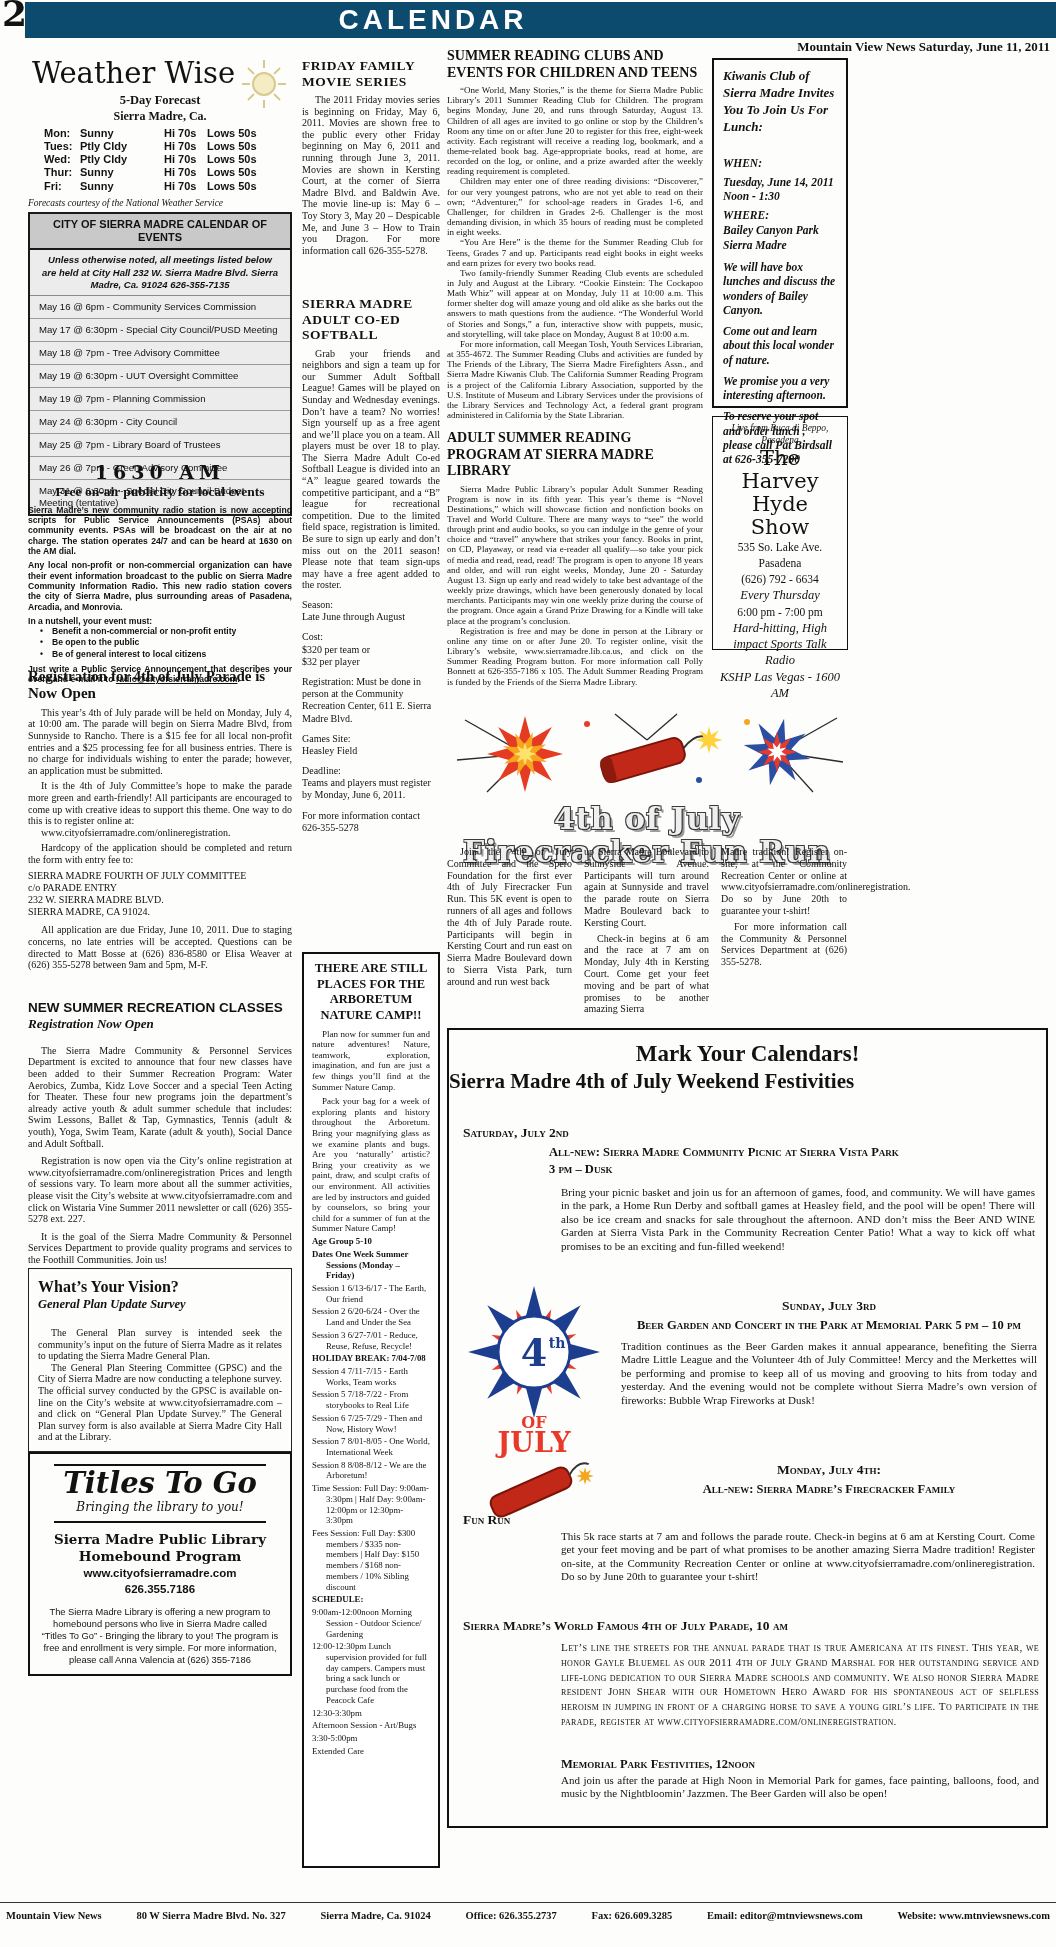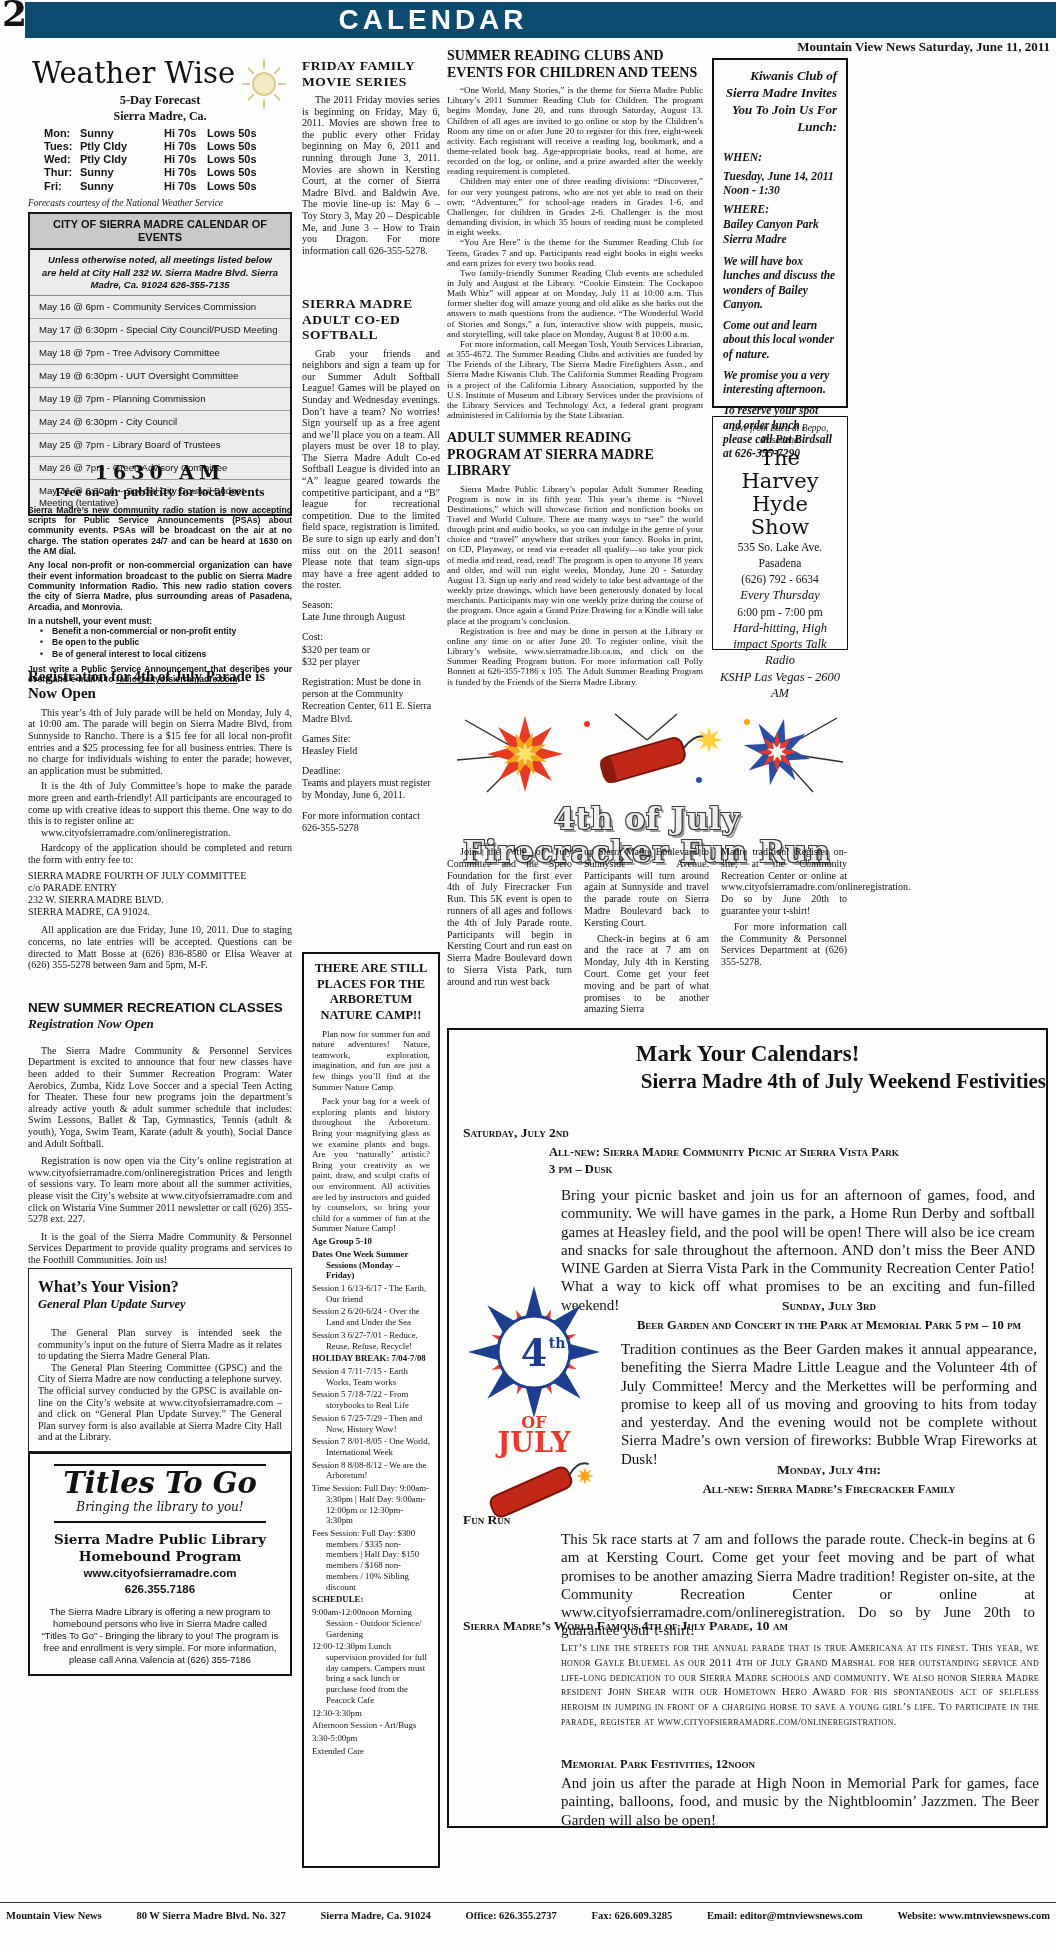--- a/index.html
+++ b/index.html
@@ -70,36 +70,36 @@
 .ncl{font:8.8px/1.22 "Liberation Serif",serif;padding-left:14px;text-indent:-14px;margin-top:2px}
 .nclb{font-weight:bold}
 
 .a3head{font:bold 14px/1.18 "Liberation Serif",serif;margin-bottom:4px}
 
 #frhead{font:bold 30px/1.1 "DejaVu Serif",serif;text-align:center;color:#efefef;letter-spacing:1px;
 text-shadow:-1px -1px 0 #3a3a3a,1px -1px 0 #3a3a3a,-1px 1px 0 #3a3a3a,1px 1px 0 #3a3a3a,3px 3px 0 #9b9b9b}
 .frcol p{font:10px/1.18 "Liberation Serif",serif;text-align:justify}
 
 #kiwanis{border:2px solid #111;padding:8px 9px}
-#kiwanis .kt{font:italic bold 13px/1.3 "Liberation Serif",serif;text-align:right;margin-bottom:14px}
+#kiwanis .kt{font:italic bold 13px/1.3 "Liberation Serif",serif;text-align:left;margin-bottom:20px}
 .kp{font:italic bold 11.5px/1.24 "Liberation Serif",serif;margin-top:7px}
 .kl{font:italic bold 11.5px/1.3 "Liberation Serif",serif}
 
 #harvey{border:1.5px solid #111;padding:6px 4px;text-align:center}
 .hvtag{font:italic 9.5px/1.25 "Liberation Serif",serif}
 .hvtitle{font:400 21px/1.1 "DejaVu Serif",serif}
 .hvline{font:11.5px/1.4 "Liberation Serif",serif}
 .hvit{font:italic 12.5px/1.3 "Liberation Serif",serif}
 
 #mark{border:2px solid #111}
 #mark .mt1{font:bold 23px/1.25 "Liberation Serif",serif;text-align:center}
-#mark .mt2{font:bold 21px/1.2 "Liberation Serif",serif;text-align:right}
+#mark .mt2{font:bold 21px/1.2 "Liberation Serif",serif;text-align:left}
 .mh{font-weight:bold;font-size:13.5px;line-height:1.25;font-variant:small-caps;font-family:"Liberation Serif",serif}
 .msub{font-weight:bold;font-size:12.5px;line-height:1.3;font-variant:small-caps;font-family:"Liberation Serif",serif}
-.mbody{font-size:15px;line-height:1.22;text-align:justify;font-family:"Liberation Serif",serif}
+.mbody{font-size:11px;line-height:1.22;text-align:justify;font-family:"Liberation Serif",serif}
 .mbodysc{font-variant:small-caps;font-size:11.2px;line-height:1.32;text-align:justify;letter-spacing:.3px;font-family:"Liberation Serif",serif}
 
 #footer{position:absolute;left:0;right:0;top:1902px;border-top:1.5px solid #333;padding:6px 6px 0 6px;display:flex;justify-content:space-between;font:bold 10.5px/1.25 "Liberation Serif",serif}
 </style>
 </head>
 <body>
 
 <div id="page">
 
   <div id="pageno" class="abs">2</div>
@@ -351,21 +351,21 @@
     <div class="hvtag">Live from Buca di Beppo, Pasadena</div>
     <div class="hvtitle">The</div>
     <div class="hvtitle">Harvey Hyde</div>
     <div class="hvtitle">Show</div>
     <div class="hvline">535 So. Lake Ave.</div>
     <div class="hvline">Pasadena</div>
     <div class="hvline">(626) 792 - 6634</div>
     <div class="hvit">Every Thursday</div>
     <div class="hvline">6:00 pm - 7:00 pm</div>
     <div class="hvit">Hard-hitting, High impact Sports Talk Radio</div>
-    <div class="hvit">KSHP Las Vegas - 2600 AM</div>
+    <div class="hvit">KSHP Las Vegas - 1600 AM</div>
   </section>
 
   <section id="mark" class="abs" style="left:447px;top:1028px;width:601px;height:800px">
     <div class="abs" style="left:0;right:0;top:10px">
       <div class="mt1">Mark Your Calendars!</div>
       <div class="mt2">Sierra Madre 4th of July Weekend Festivities</div>
     </div>
     <div class="abs mh" style="left:14px;top:95px">Saturday, July 2nd</div>
     <div class="abs msub" style="left:100px;top:114px">All-new: Sierra Madre Community Picnic at Sierra Vista Park</div>
     <div class="abs msub" style="left:100px;top:131px">3 pm – Dusk</div>

